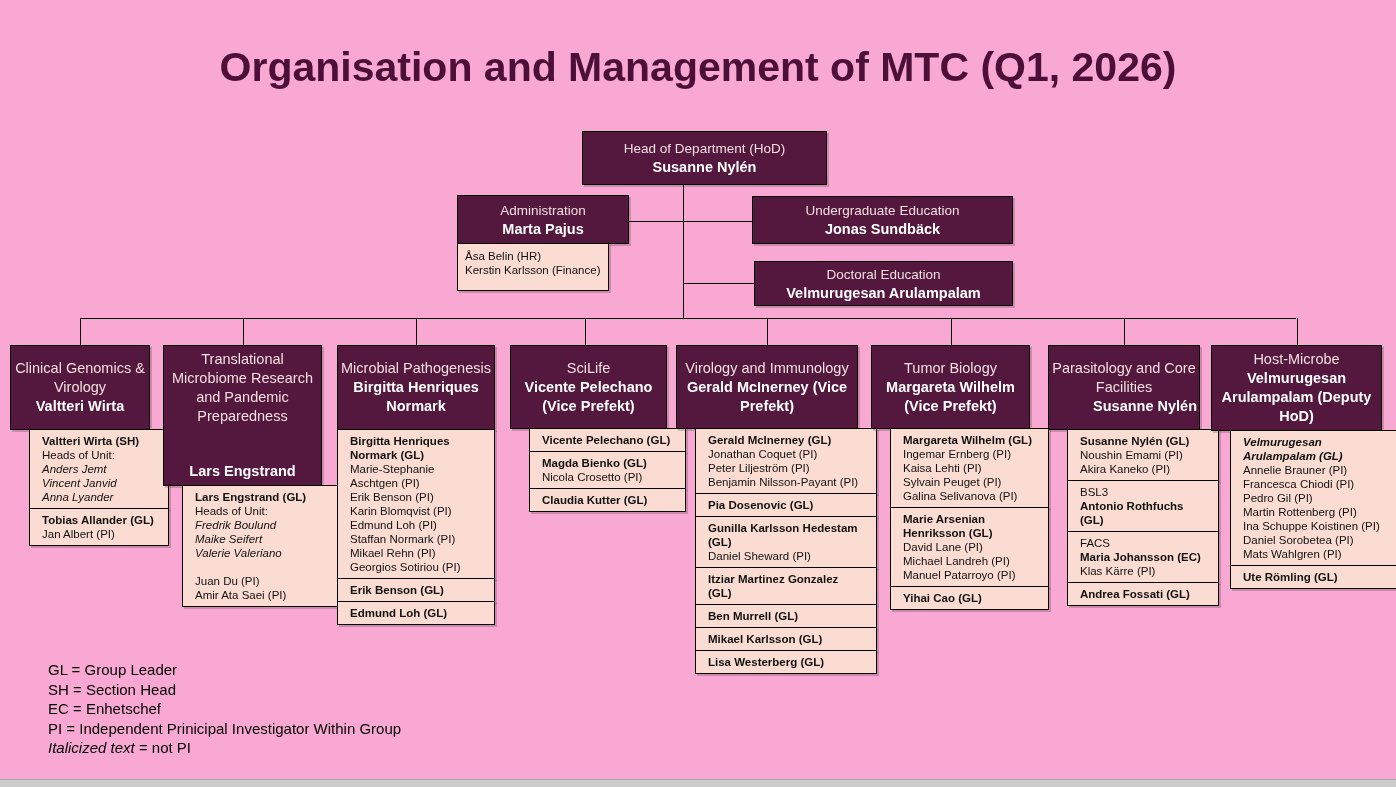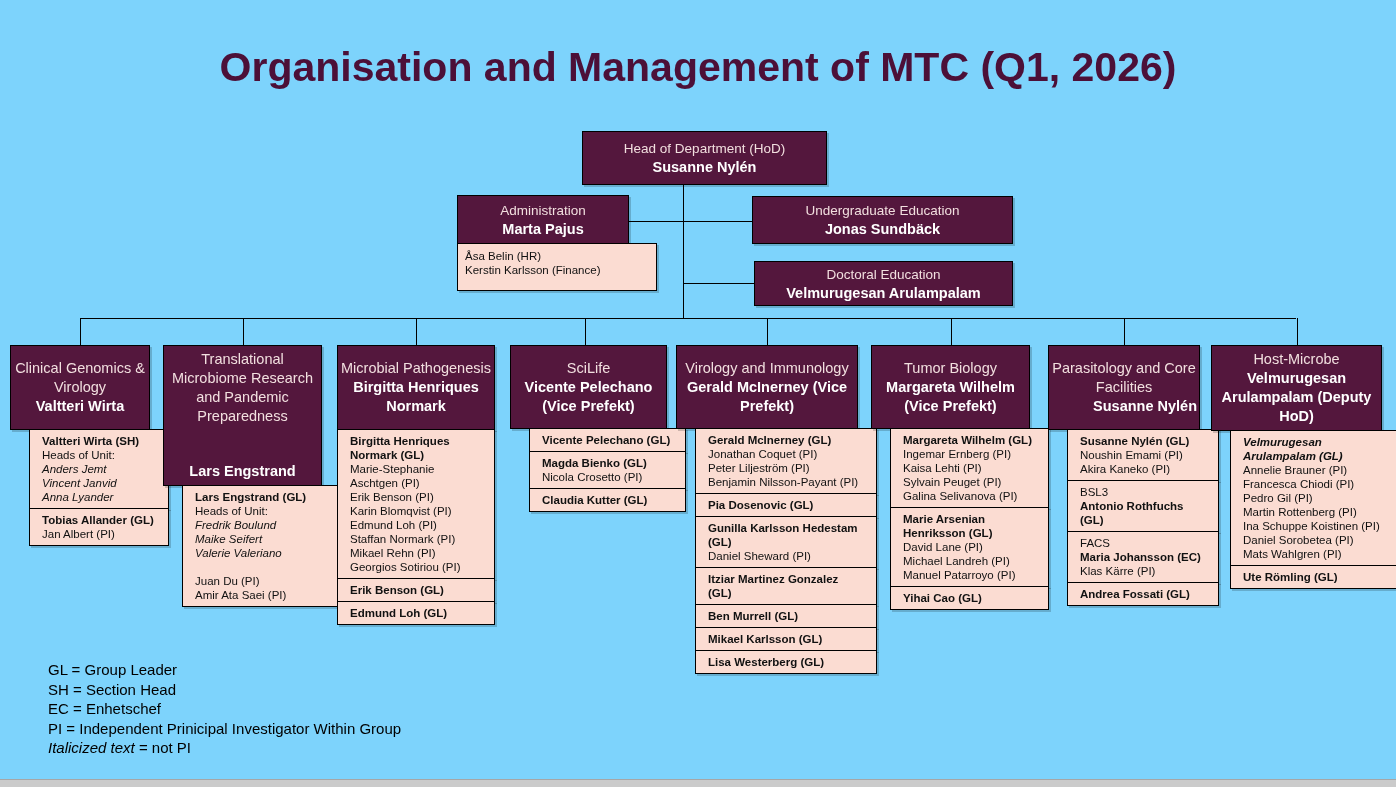--- a/index.html
+++ b/index.html
@@ -6,39 +6,39 @@
     --dark:#54173d;
     --pink:#fbdcd2;
     --role:#f2dfdf;
     --name:#ffffff;
     --title:#4c1038;
     --line:#000000;
   }
   *{margin:0;padding:0;box-sizing:border-box;}
   html,body{width:1396px;height:787px;overflow:hidden;background:#fff;
     font-family:"Liberation Sans", sans-serif;}
-  .canvas{position:relative;width:1396px;height:787px;background:#7dd3fc;}
+  .canvas{position:relative;width:1396px;height:787px;background:#f9a8d4;}
 
   .page-title{
     position:absolute;top:44px;left:0;width:100%;
     text-align:center;font-size:41px;font-weight:600;color:var(--title);
     letter-spacing:0px;
   }
 
   .box{border:1px solid var(--line);box-shadow:2px 2px 0 rgba(0,0,0,0.18);}
   .dark{background:var(--dark);color:var(--role);text-align:center;
         display:flex;flex-direction:column;justify-content:center;}
   .dark .role{font-size:13.5px;line-height:18px;color:var(--role);}
   .dark .name{font-size:14.5px;line-height:18px;font-weight:bold;color:var(--name);}
   .light{background:var(--pink);color:#111;text-align:left;}
 
   
   .node-hod{position:absolute;left:582px;top:131px;width:245px;height:54px;}
   .node-admin{position:absolute;left:457px;top:195px;width:172px;height:49px;}
-  .node-admin-staff{position:absolute;left:457px;top:243px;width:200px;height:48px;
+  .node-admin-staff{position:absolute;left:457px;top:243px;width:152px;height:48px;
     padding:5px 7px;font-size:11.5px;line-height:15px;}
   .node-undergrad{position:absolute;left:752px;top:196px;width:261px;height:48px;}
   .node-doctoral{position:absolute;left:754px;top:261px;width:259px;height:45px;}
 
   
   .org-column{position:absolute;top:345px;display:flex;flex-direction:column;}
   .col-header{width:100%;padding:4px 2px;}
   .col-header .role{font-size:14.5px;line-height:19px;}
   .col-header .name{font-size:14.5px;line-height:19px;}
   .staff-box{width:100%;margin-top:-1px;padding:4px 12px;margin-left:19px;}

